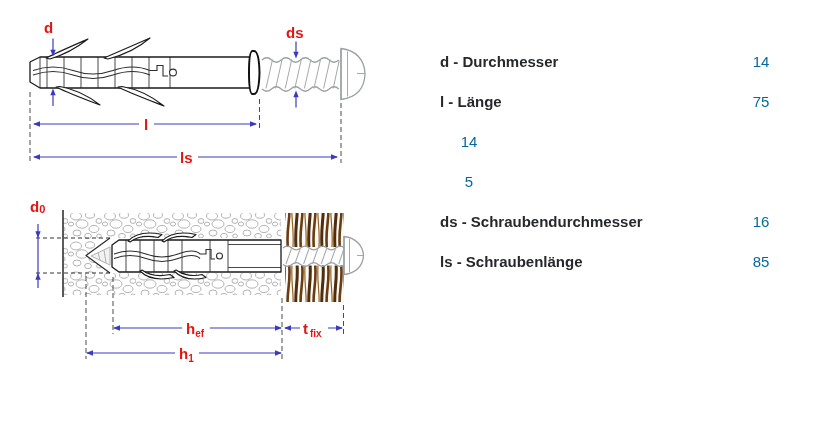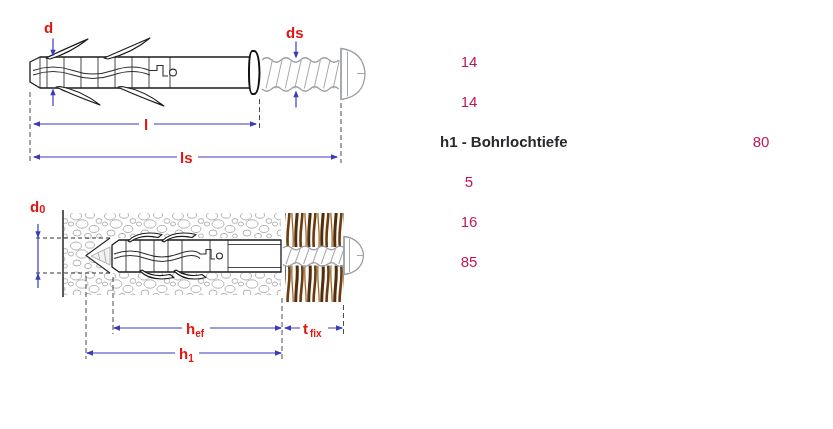--- a/index.html
+++ b/index.html
@@ -20,21 +20,21 @@
   .ext{stroke:#4d4d4d;stroke-width:1;stroke-dasharray:5,3;fill:none;}
   .holeedge{stroke:#333333;stroke-width:1;stroke-dasharray:4,3;}
   .dim-label{font-family:"Liberation Sans",sans-serif;font-weight:bold;font-size:15px;fill:#e41410;}
   .dim-sub{font-size:10px;}
   .halo{fill:#ffffff;}
 
   
   .spec-table{position:absolute;left:440px;top:41px;width:350px;}
   .spec-row{height:40px;display:flex;align-items:center;}
   .spec-label{flex:1;font-weight:bold;font-size:15px;color:#26282c;}
-  .spec-value{width:58px;text-align:center;font-size:15px;color:#be185d;}
+  .spec-value{width:58px;text-align:center;font-size:15px;color:#0369a1;}
 </style>
 </head>
 <body>
 
 <div class="stage">
 
   <svg class="drawing-svg" width="420" height="429" viewBox="0 0 420 429">
     <defs>
       <pattern id="pebbles" width="34" height="30" patternUnits="userSpaceOnUse">
         <rect width="34" height="30" fill="#ffffff"></rect>
@@ -233,33 +233,36 @@
         <polygon class="dimarrow" points="86,353 93,350.3 93,355.7"></polygon>
         <polygon class="dimarrow" points="282,353 275,350.3 275,355.7"></polygon>
         <rect class="halo" x="175" y="344" width="24" height="17"></rect>
         <text class="dim-label" x="179" y="358.5"><tspan>h</tspan><tspan class="dim-sub" dy="3">1</tspan></text>
       </g>
     </g>
   </svg>
 
   <div class="spec-table">
     <div class="spec-row">
+      <span class="spec-label">d - Durchmesser</span>
       <span class="spec-value">14</span>
     </div>
     <div class="spec-row">
+      <span class="spec-label">l - Länge</span>
+      <span class="spec-value">75</span>
+    </div>
+    <div class="spec-row">
       <span class="spec-value">14</span>
     </div>
     <div class="spec-row">
-      <span class="spec-label">h1 - Bohrlochtiefe</span>
-      <span class="spec-value">80</span>
-    </div>
-    <div class="spec-row">
       <span class="spec-value">5</span>
     </div>
     <div class="spec-row">
+      <span class="spec-label">ds - Schraubendurchmesser</span>
       <span class="spec-value">16</span>
     </div>
     <div class="spec-row">
+      <span class="spec-label">ls - Schraubenlänge</span>
       <span class="spec-value">85</span>
     </div>
   </div>
 
 </div>
 
 </body></html>

